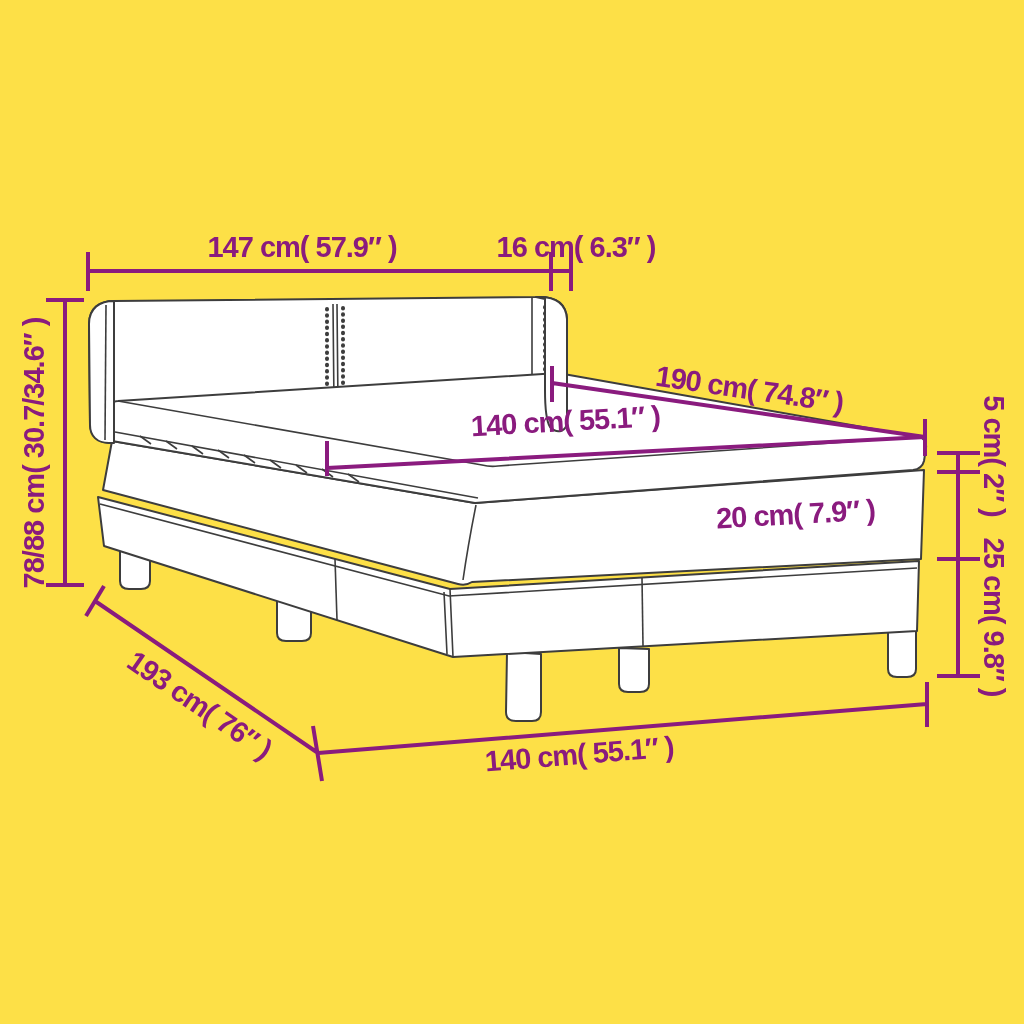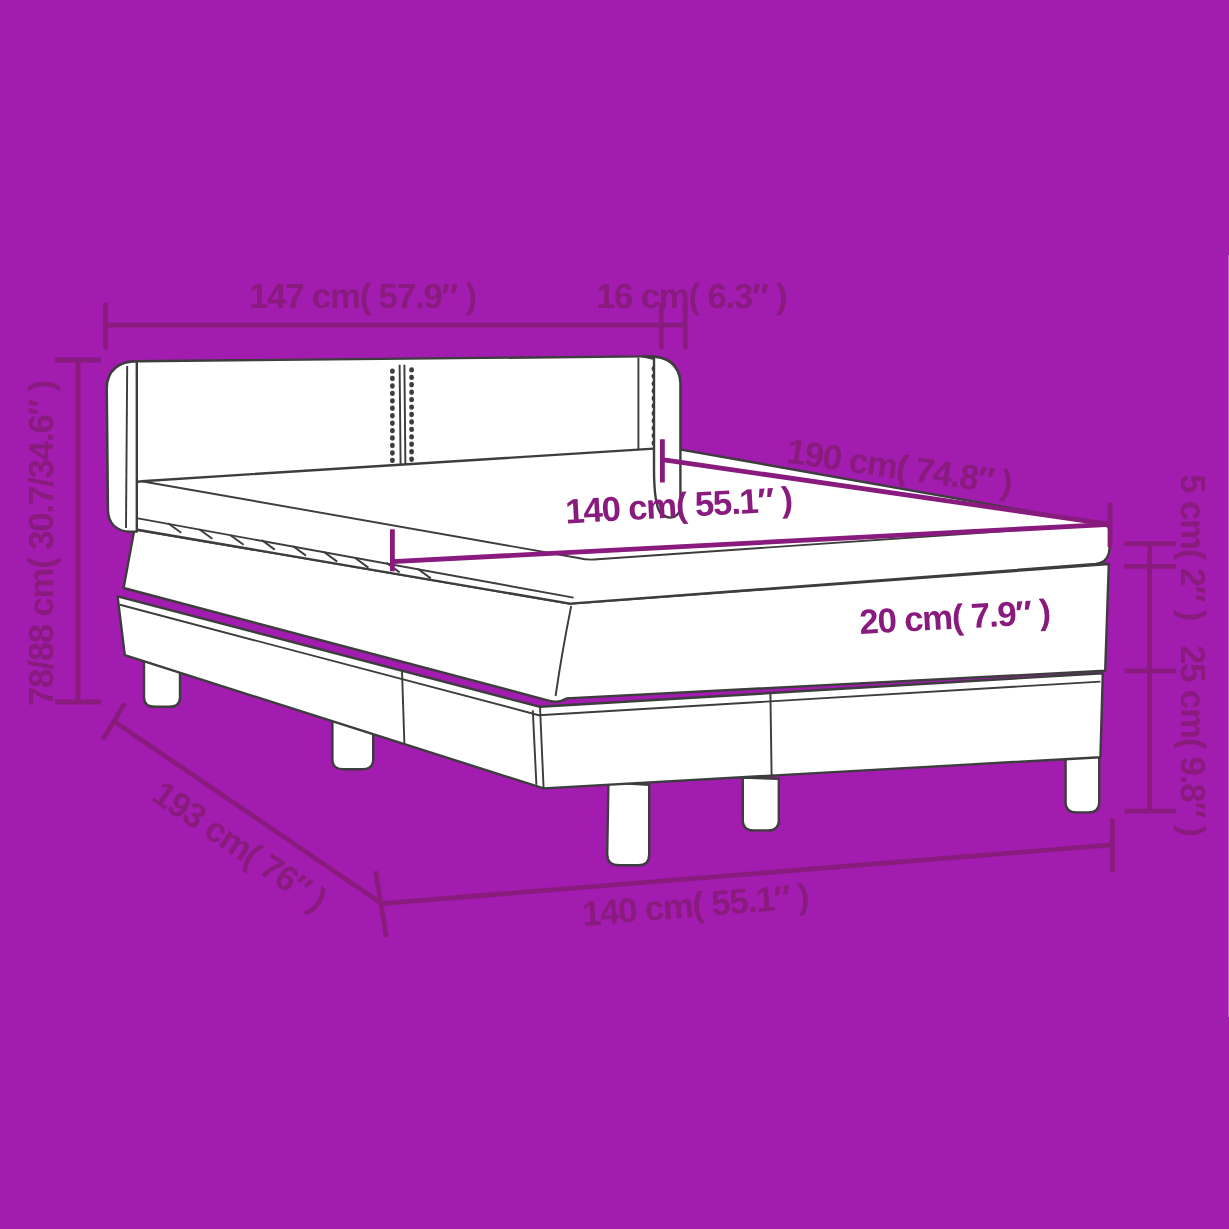--- a/index.html
+++ b/index.html
@@ -1,16 +1,16 @@
 <!DOCTYPE html>
 <html style="--accent: #8a1b7e; --line: #3d3d3d;"><head>
 <meta charset="utf-8">
 <style>
   html,body{margin:0;padding:0;background:#ffffff;}
-  .stage{width:1024px;height:1024px;position:relative;background:#a21caf;overflow:hidden;text-align:center;}
+  .stage{width:1024px;height:1024px;position:relative;background:#fde047;overflow:hidden;text-align:center;}
   svg{display:block;}
   .fillw{fill:#ffffff;stroke:var(--line,#3d3d3d);stroke-width:2;stroke-linejoin:round;}
   .thin{fill:none;stroke:var(--line,#3d3d3d);stroke-width:1.6;}
   .dots{fill:none;stroke:var(--line,#3d3d3d);stroke-width:4;stroke-dasharray:0.5 5.7;stroke-linecap:round;}
   .dim{fill:none;stroke:var(--accent,#8a1b7e);stroke-width:4;stroke-linecap:butt;}
   .dim-label{font-family:"Liberation Sans",sans-serif;font-weight:bold;font-size:29px;
              letter-spacing:-1px;fill:var(--accent,#8a1b7e);}
 </style>
 </head>
 <body>

